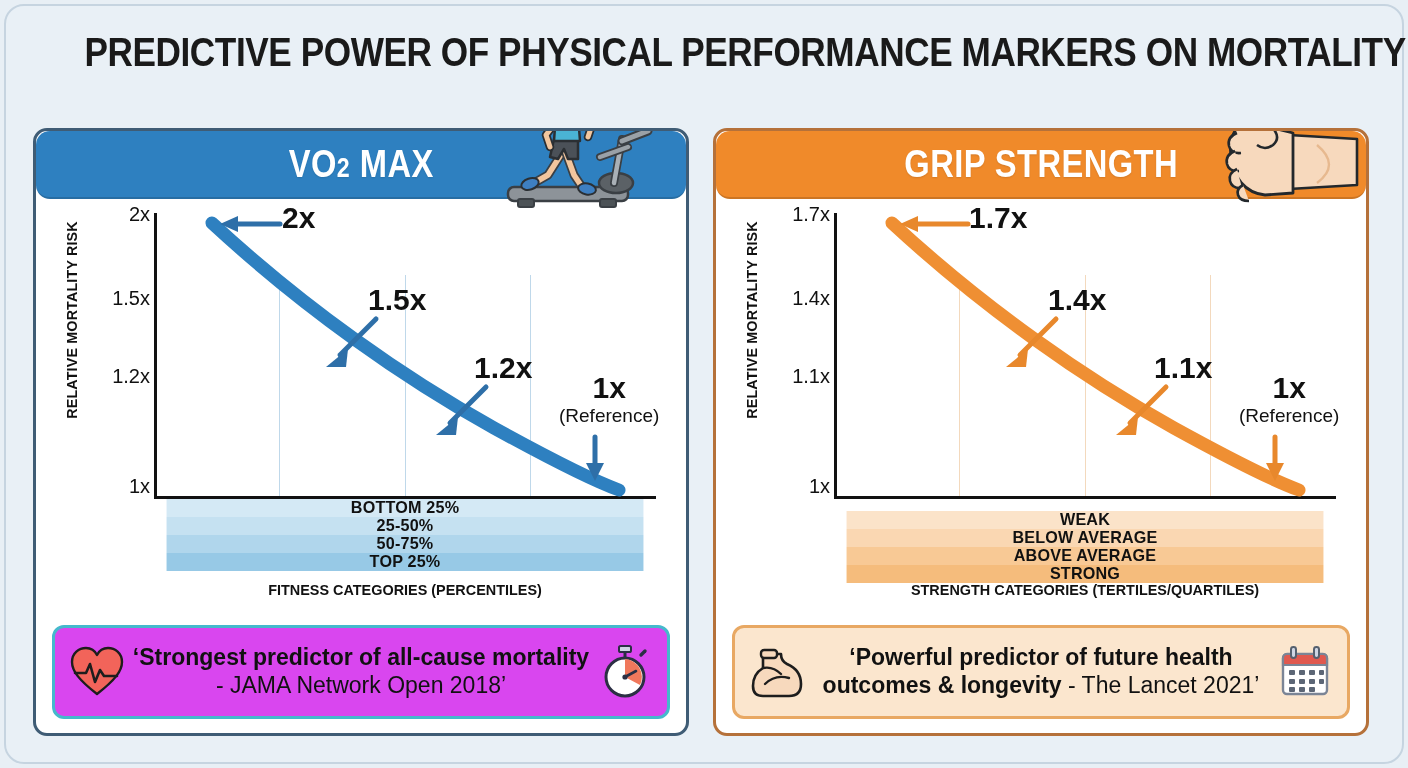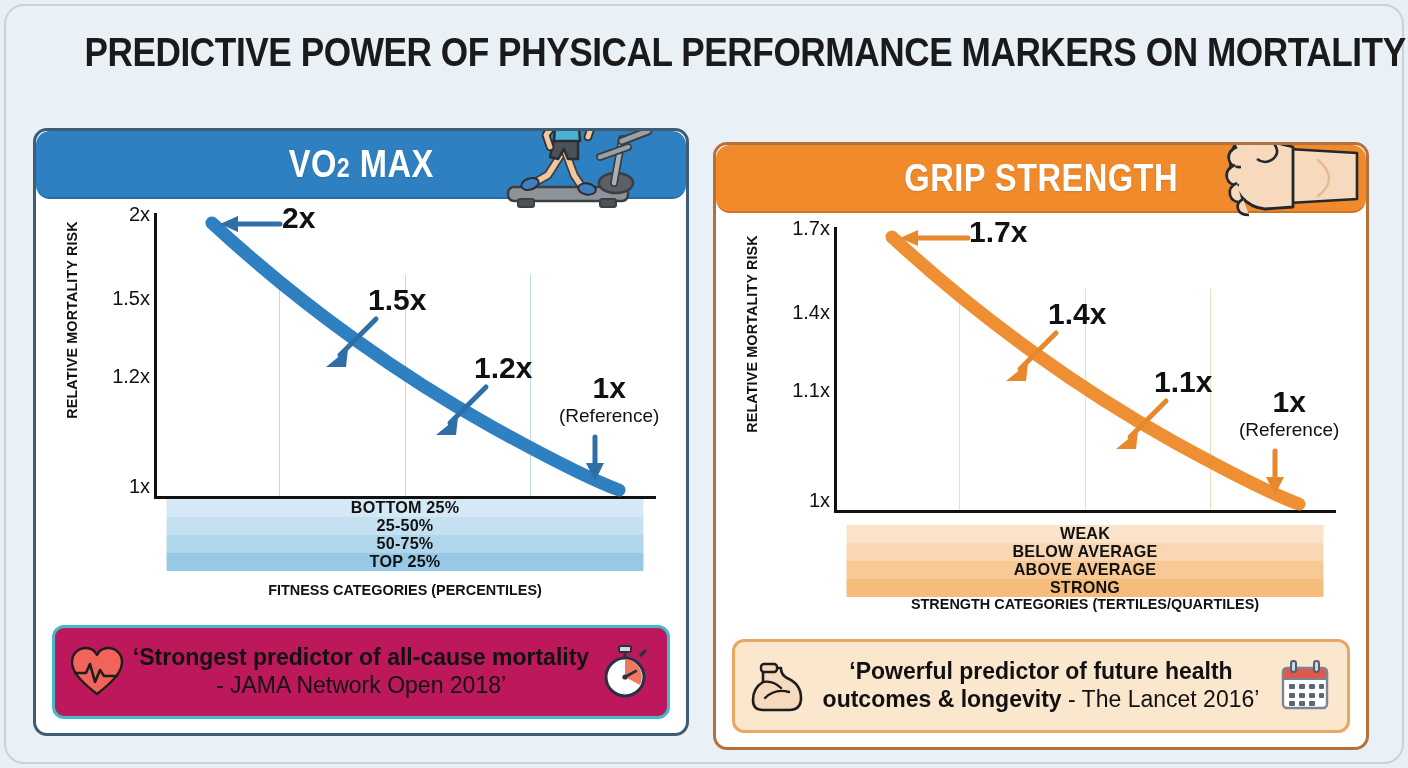--- a/index.html
+++ b/index.html
@@ -35,21 +35,21 @@
 
   
   .panel{
     position:absolute;top:128px;width:656px;height:608px;
     border-radius:14px;
     box-sizing:border-box;
     background:#ffffff;
     overflow:hidden;
   }
   .panel.left{left:33px;border:3px solid #3f5c75;}
-  .panel.right{left:713px;border:3px solid #b5713a;margin-top:14px;}
+  .panel.right{left:713px;border:3px solid #b5713a;}
 
   .panel-header{
     position:relative;height:68px;width:100%;
     box-sizing:border-box;
     display:flex;align-items:center;justify-content:center;
     border-bottom:2px solid rgba(0,0,0,.15);
     border-radius:14px;
   }
   .panel.left .panel-header{background:#2e80c0;}
   .panel.right .panel-header{background:#f08a2a;}
@@ -146,21 +146,21 @@
   .ann-svg{position:absolute;overflow:visible;}
 
   
   .cite{
     position:absolute;left:16px;right:16px;bottom:14px;height:94px;
     border-radius:12px;
     box-sizing:border-box;
     display:flex;align-items:center;
     padding:0 14px;
   }
-  .panel.left .cite{background:#be185d;border:3px solid #45b9cc;}
+  .panel.left .cite{background:#d946ef;border:3px solid #45b9cc;}
   .panel.right .cite{background:#fbe6ce;border:3px solid #e8a863;}
   .cite-icon{width:56px;height:56px;flex:0 0 56px;}
   .cite-text{
     flex:1;text-align:center;
     font-size:23px;color:#111;line-height:1.2;
     padding:0 4px;
   }
   .cite-text b{font-weight:bold;}
   .cite-text span.normal{font-weight:normal;}
 </style>
@@ -385,21 +385,21 @@
     </div>
 
     <div class="cite">
       <svg class="cite-icon" viewBox="0 0 56 56">
         <path d="M14 10 L14 24 q-10 6 -10 18 q0 10 10 10 L40 52 q12 0 12 -12 q0 -14 -14 -20 q-6 -3 -6 -10 Z" fill="#f7d9bd" stroke="#1d1d1d" stroke-width="2.6" stroke-linejoin="round"></path>
         <path d="M14 24 q10 -2 18 6" fill="none" stroke="#1d1d1d" stroke-width="2.4" stroke-linecap="round"></path>
         <path d="M16 40 q10 -10 24 -6" fill="none" stroke="#1d1d1d" stroke-width="2.4" stroke-linecap="round"></path>
         <rect x="12" y="6" width="16" height="8" rx="3" fill="#f7d9bd" stroke="#1d1d1d" stroke-width="2.4"></rect>
       </svg>
       <div class="cite-text">
-        <b>‘Powerful predictor of future health outcomes &amp; longevity</b><span class="normal"> - The Lancet 2016’</span>
+        <b>‘Powerful predictor of future health outcomes &amp; longevity</b><span class="normal"> - The Lancet 2021’</span>
       </div>
       <svg class="cite-icon" viewBox="0 0 56 56">
         <rect x="6" y="10" width="44" height="40" rx="4" fill="#ffffff" stroke="#7b8596" stroke-width="2.4"></rect>
         <path d="M6 14 a4 4 0 0 1 4 -4 L46 10 a4 4 0 0 1 4 4 L50 21 L6 21 Z" fill="#e0594f" stroke="#7b8596" stroke-width="2.2"></path>
         <rect x="14" y="3" width="5" height="11" rx="2.4" fill="#cfd6e4" stroke="#55606f" stroke-width="2"></rect>
         <rect x="37" y="3" width="5" height="11" rx="2.4" fill="#cfd6e4" stroke="#55606f" stroke-width="2"></rect>
         <g fill="#5c6676">
           <rect x="12" y="26" width="6" height="5" rx="1"></rect>
           <rect x="22" y="26" width="6" height="5" rx="1"></rect>
           <rect x="32" y="26" width="6" height="5" rx="1"></rect>

